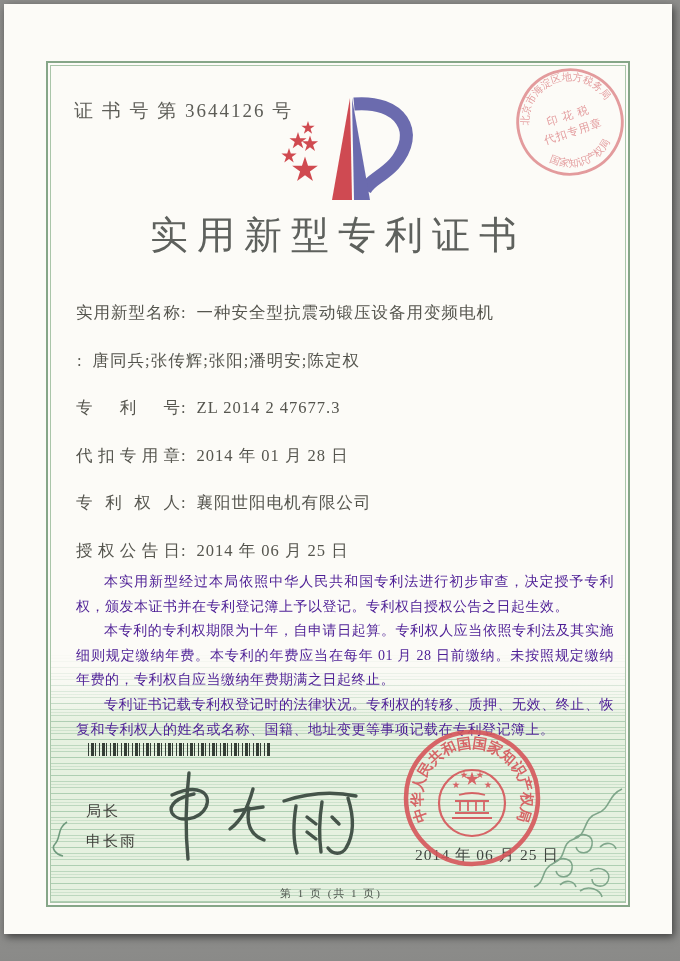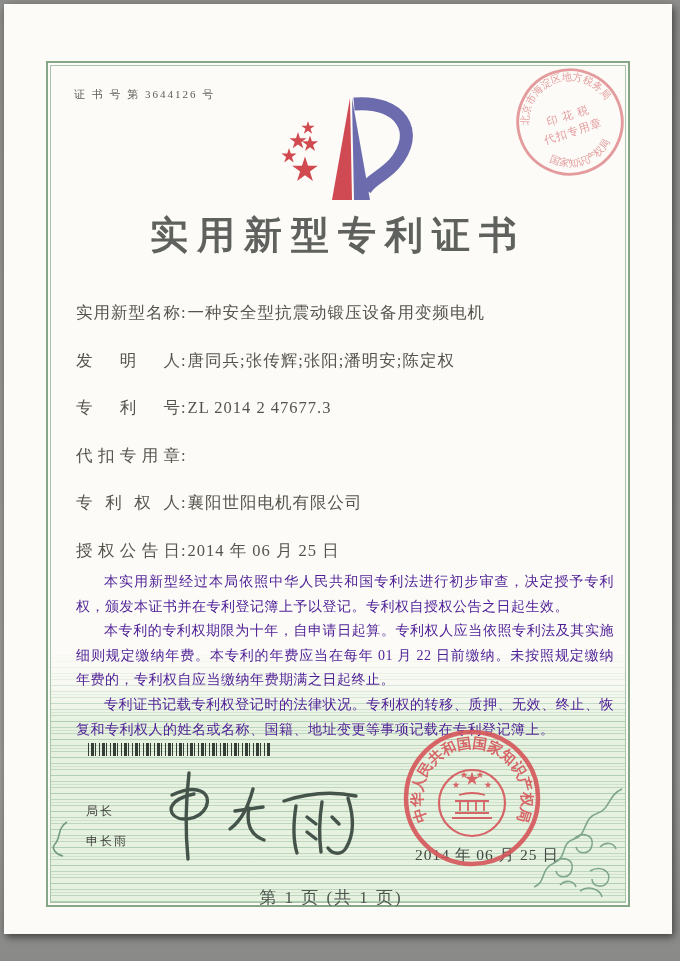--- a/index.html
+++ b/index.html
@@ -25,45 +25,45 @@
   .green-zone{
     position:absolute;left:0;right:0;bottom:0;height:250px;
     background-image:
       repeating-linear-gradient(0deg, rgba(124,176,138,.40) 0 1px, rgba(0,0,0,0) 1px 6px),
       repeating-linear-gradient(0deg, rgba(124,176,138,.22) 0 1px, rgba(0,0,0,0) 1px 9px),
       linear-gradient(180deg, rgba(233,243,229,0) 0px, #e6f1e0 70px);
     -webkit-mask-image:linear-gradient(to bottom, transparent 0, #000 70px);
     mask-image:linear-gradient(to bottom, transparent 0, #000 70px);
   }
   .abs{position:absolute;}
-  .cert-number{left:70px;top:83px;font-size:11px;letter-spacing:2px;color:#5d5d57;}
+  .cert-number{left:70px;top:94px;font-size:19px;letter-spacing:2px;color:#5d5d57;}
   .title{
     left:42px;top:206px;width:584px;text-align:center;
-    font-size:38px;font-weight:700;letter-spacing:9px;color:#5e615d;
+    font-size:38px;font-weight:400;letter-spacing:9px;color:#5e615d;
   }
   .fields{left:72px;top:295px;width:500px;color:#55554e;}
   .field-row{display:flex;align-items:baseline;font-size:16.5px;line-height:27px;margin-bottom:20.5px;white-space:nowrap;}
   .field-label{display:inline-block;width:104px;text-align:justify;text-align-last:justify;}
   .field-colon{margin:0 2px 0 1px;}
-  .field-value{margin-left:0;letter-spacing:1px;}
+  .field-value{margin-left:9px;letter-spacing:1px;}
   .paragraphs{left:72px;top:566px;width:538px;color:#4c1d95;font-size:14px;line-height:24.6px;text-align:justify;letter-spacing:.5px;}
   .paragraphs p{margin:0;text-indent:2em;}
   .barcode{
     left:84px;top:739px;width:182px;height:13px;
     background:repeating-linear-gradient(90deg,
       #343d36 0 1.5px, transparent 1.5px 3px,
       #343d36 3px 6px, transparent 6px 7.5px,
       #343d36 7.5px 8.5px, transparent 8.5px 11px);
   }
-  .director{left:82px;top:792px;font-size:12px;line-height:30px;color:#3e3e39;letter-spacing:2px;}
+  .director{left:82px;top:792px;font-size:15px;line-height:30px;color:#3e3e39;letter-spacing:2px;}
   .sig-svg{left:152px;top:763px;}
   .issue-date{left:411px;top:841px;font-size:15.5px;letter-spacing:1px;color:#3f453f;}
   .seal-big{left:393px;top:719px;opacity:.9;}
   .seal-tax{left:508px;top:60px;opacity:.8;}
-  .footer{left:42px;top:882px;width:570px;text-align:center;font-size:17px;letter-spacing:2px;color:#4e564e;}
+  .footer{left:42px;top:882px;width:570px;text-align:center;font-size:11px;letter-spacing:2px;color:#4e564e;}
   .logo-svg{left:262px;top:88px;}
   .ornament-br{position:absolute;right:0;bottom:0;}
   .ornament-bl{position:absolute;left:0;bottom:44px;}
   svg text{font-family:"Liberation Serif","DejaVu Serif",serif;}
 </style>
 </head>
 <body>
 
 <div class="page">
 
@@ -122,48 +122,48 @@
 
   <div class="abs title">实用新型专利证书</div>
 
   <div class="abs fields">
     <div class="field-row">
       <span class="field-label">实用新型名称</span>
         <span class="field-colon">:</span>
       <span class="field-value">一种安全型抗震动锻压设备用变频电机</span>
     </div>
     <div class="field-row">
-      <span class="field-label">发明人</span>
         <span class="field-colon">:</span>
       <span class="field-value">唐同兵;张传辉;张阳;潘明安;陈定权</span>
     </div>
     <div class="field-row">
       <span class="field-label">专利号</span>
         <span class="field-colon">:</span>
       <span class="field-value">ZL 2014 2 47677.3</span>
     </div>
     <div class="field-row">
       <span class="field-label">代扣专用章</span>
         <span class="field-colon">:</span>
+      <span class="field-value">2014 年 01 月 28 日</span>
     </div>
     <div class="field-row">
       <span class="field-label">专利权人</span>
         <span class="field-colon">:</span>
       <span class="field-value">襄阳世阳电机有限公司</span>
     </div>
     <div class="field-row">
       <span class="field-label">授权公告日</span>
         <span class="field-colon">:</span>
       <span class="field-value">2014 年 06 月 25 日</span>
     </div>
   </div>
 
   <div class="abs paragraphs">
     <p>本实用新型经过本局依照中华人民共和国专利法进行初步审查，决定授予专利权，颁发本证书并在专利登记簿上予以登记。专利权自授权公告之日起生效。</p>
-    <p>本专利的专利权期限为十年，自申请日起算。专利权人应当依照专利法及其实施细则规定缴纳年费。本专利的年费应当在每年 01 月 22 日前缴纳。未按照规定缴纳年费的，专利权自应当缴纳年费期满之日起终止。</p>
+    <p>本专利的专利权期限为十年，自申请日起算。专利权人应当依照专利法及其实施细则规定缴纳年费。本专利的年费应当在每年 01 月 28 日前缴纳。未按照规定缴纳年费的，专利权自应当缴纳年费期满之日起终止。</p>
     <p>专利证书记载专利权登记时的法律状况。专利权的转移、质押、无效、终止、恢复和专利权人的姓名或名称、国籍、地址变更等事项记载在专利登记簿上。</p>
   </div>
 
   <div class="abs barcode"></div>
 
   <div class="abs director">
     <div>局长</div>
     <div>申长雨</div>
   </div>
 

